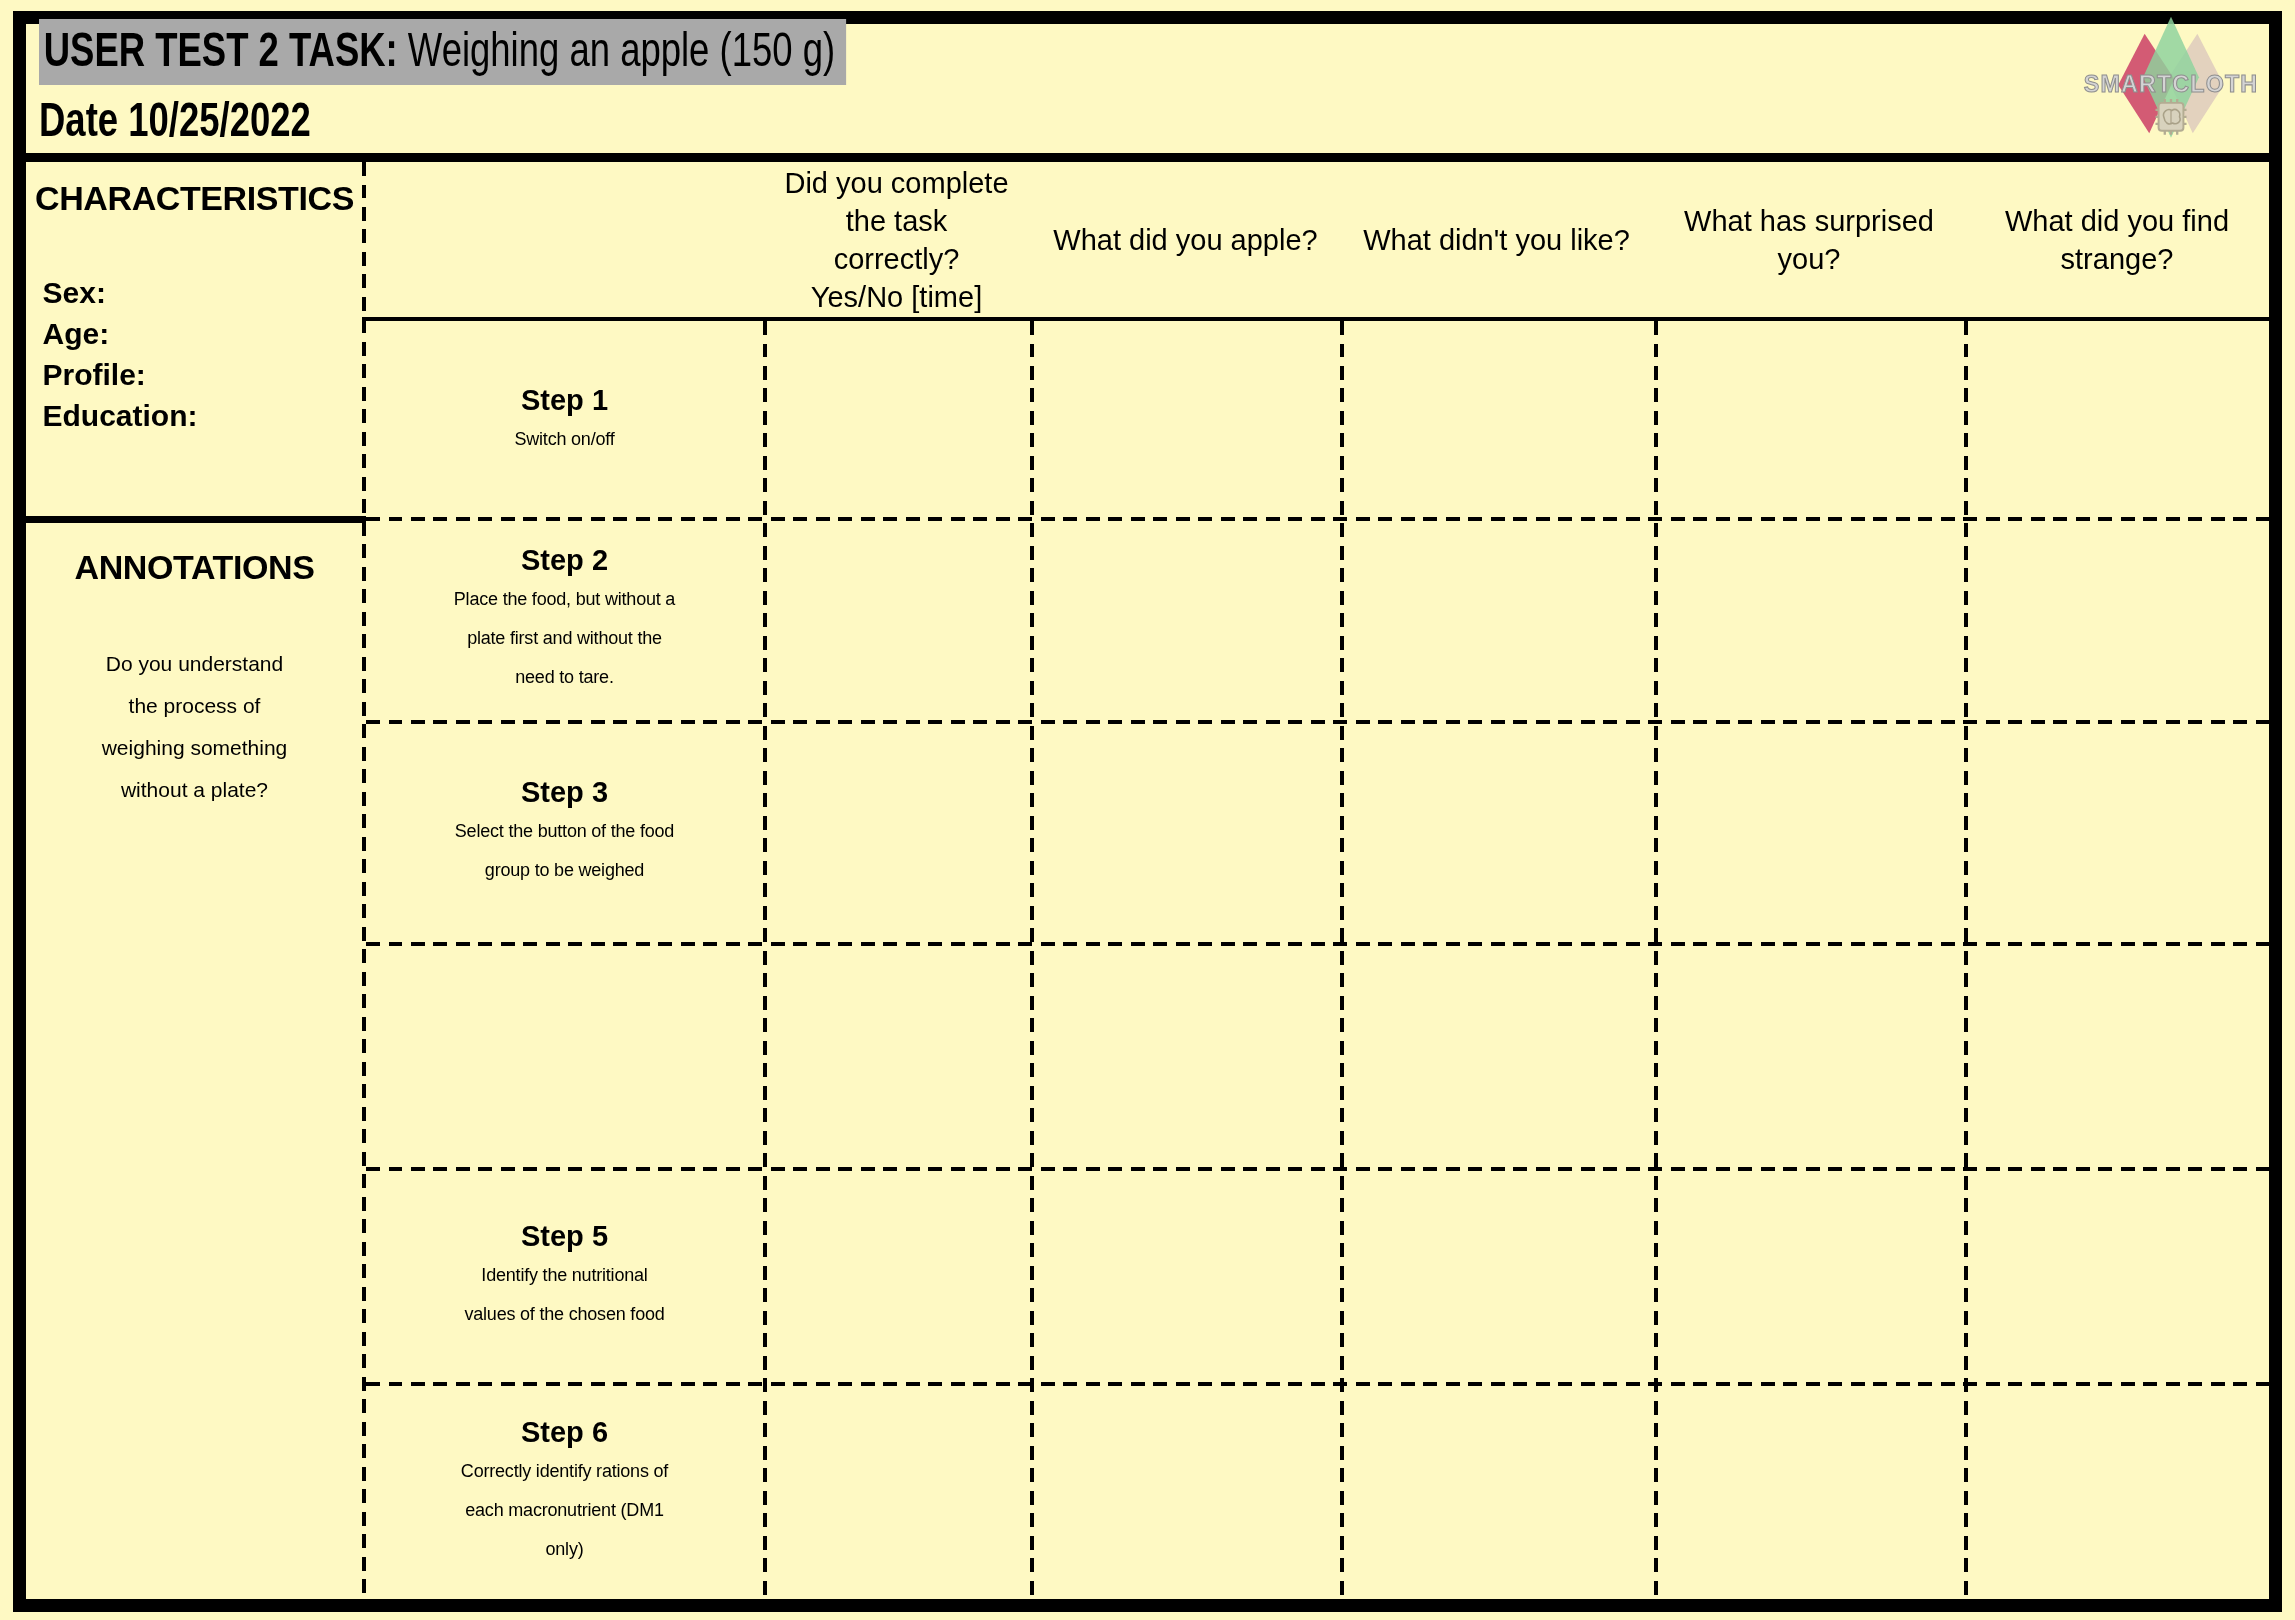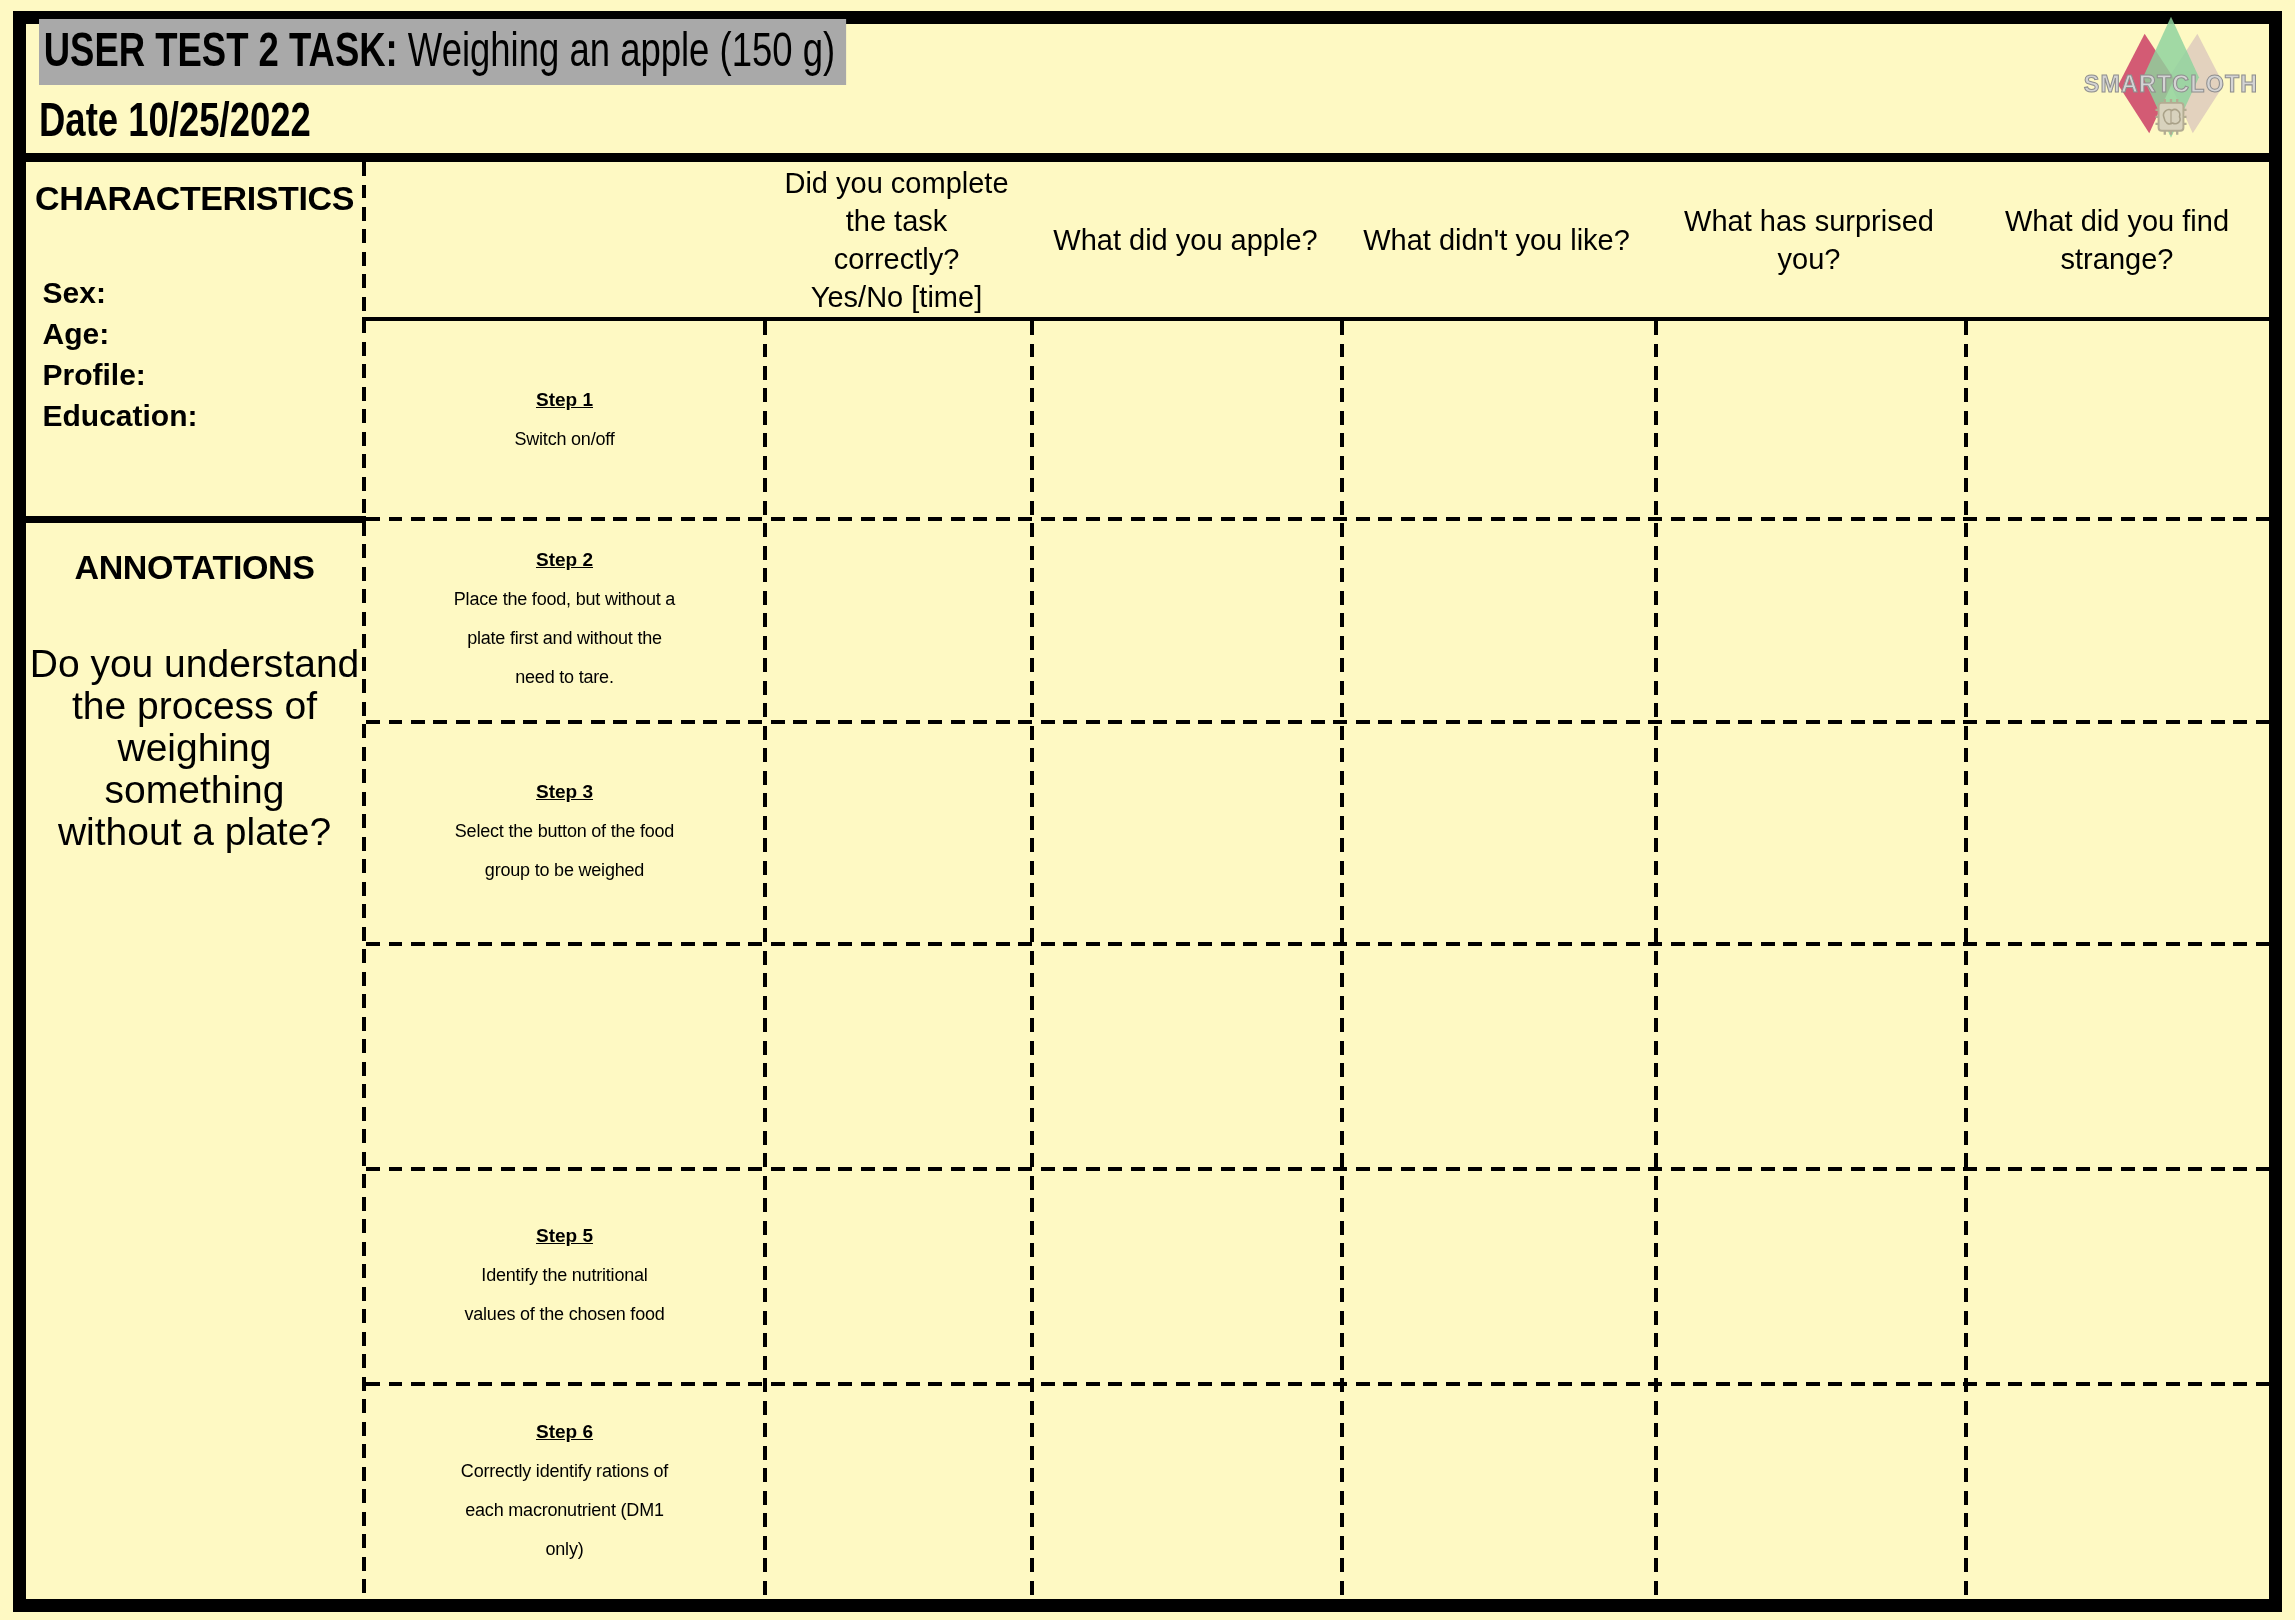--- a/index.html
+++ b/index.html
@@ -31,35 +31,35 @@
   
   .logo{position:absolute;left:2076px;top:12.4px;}
 
   
   .char-box{position:absolute;left:27px;top:162px;width:335px;}
   .annot-box{position:absolute;left:27px;top:525px;width:335px;}
   .panel-title{text-align:center;font-weight:bold;font-size:34px;letter-spacing:-0.4px;}
   .char-title{margin-top:17px;}
   .annot-title{margin-top:23px;}
   .char-fields{margin:54px 0 0 15.5px;font-weight:bold;font-size:30px;line-height:41px;}
-  .annot-q{margin-top:56px;text-align:center;font-size:39px;line-height:42px;white-space:pre-line;}
+  .annot-q{margin-top:56px;text-align:center;font-size:21px;line-height:42px;white-space:pre-line;}
 
   
   .th{position:absolute;top:162px;height:155px;display:flex;align-items:center;justify-content:center;
       text-align:center;font-size:29px;line-height:38px;white-space:pre-line;}
   .th1{left:763px;width:267px;}
   .th2{left:1030px;width:311px;}
   .th3{left:1340px;width:313px;}
   .th4{left:1654px;width:310px;}
   .th5{left:1964px;width:306px;}
 
   
   .step{position:absolute;left:366px;width:397px;display:flex;flex-direction:column;
         align-items:center;justify-content:center;text-align:center;}
-  .step .t{font-weight:bold;font-size:19px;line-height:40px;text-decoration:underline;}
+  .step .t{font-weight:bold;font-size:29px;line-height:40px;}
   .step .d{font-size:18px;line-height:39px;white-space:pre-line;letter-spacing:-0.2px;}
   .s1{top:321px;height:196px;} .s2{top:517px;height:203px;} .s3{top:720px;height:222px;}
   .s4{top:942px;height:225px;} .s5{top:1167px;height:215px;} .s6{top:1382px;height:216px;}
 
   
   .cell{position:absolute;}
   .cc1{left:767px;width:259px;} .cc2{left:1034px;width:303px;} .cc3{left:1344px;width:305px;}
   .cc4{left:1658px;width:302px;} .cc5{left:1968px;width:298px;}
   .rr1{top:325px;height:188px;} .rr2{top:521px;height:195px;} .rr3{top:723px;height:214px;}
   .rr4{top:946px;height:218px;} .rr5{top:1171px;height:207px;} .rr6{top:1386px;height:208px;}

